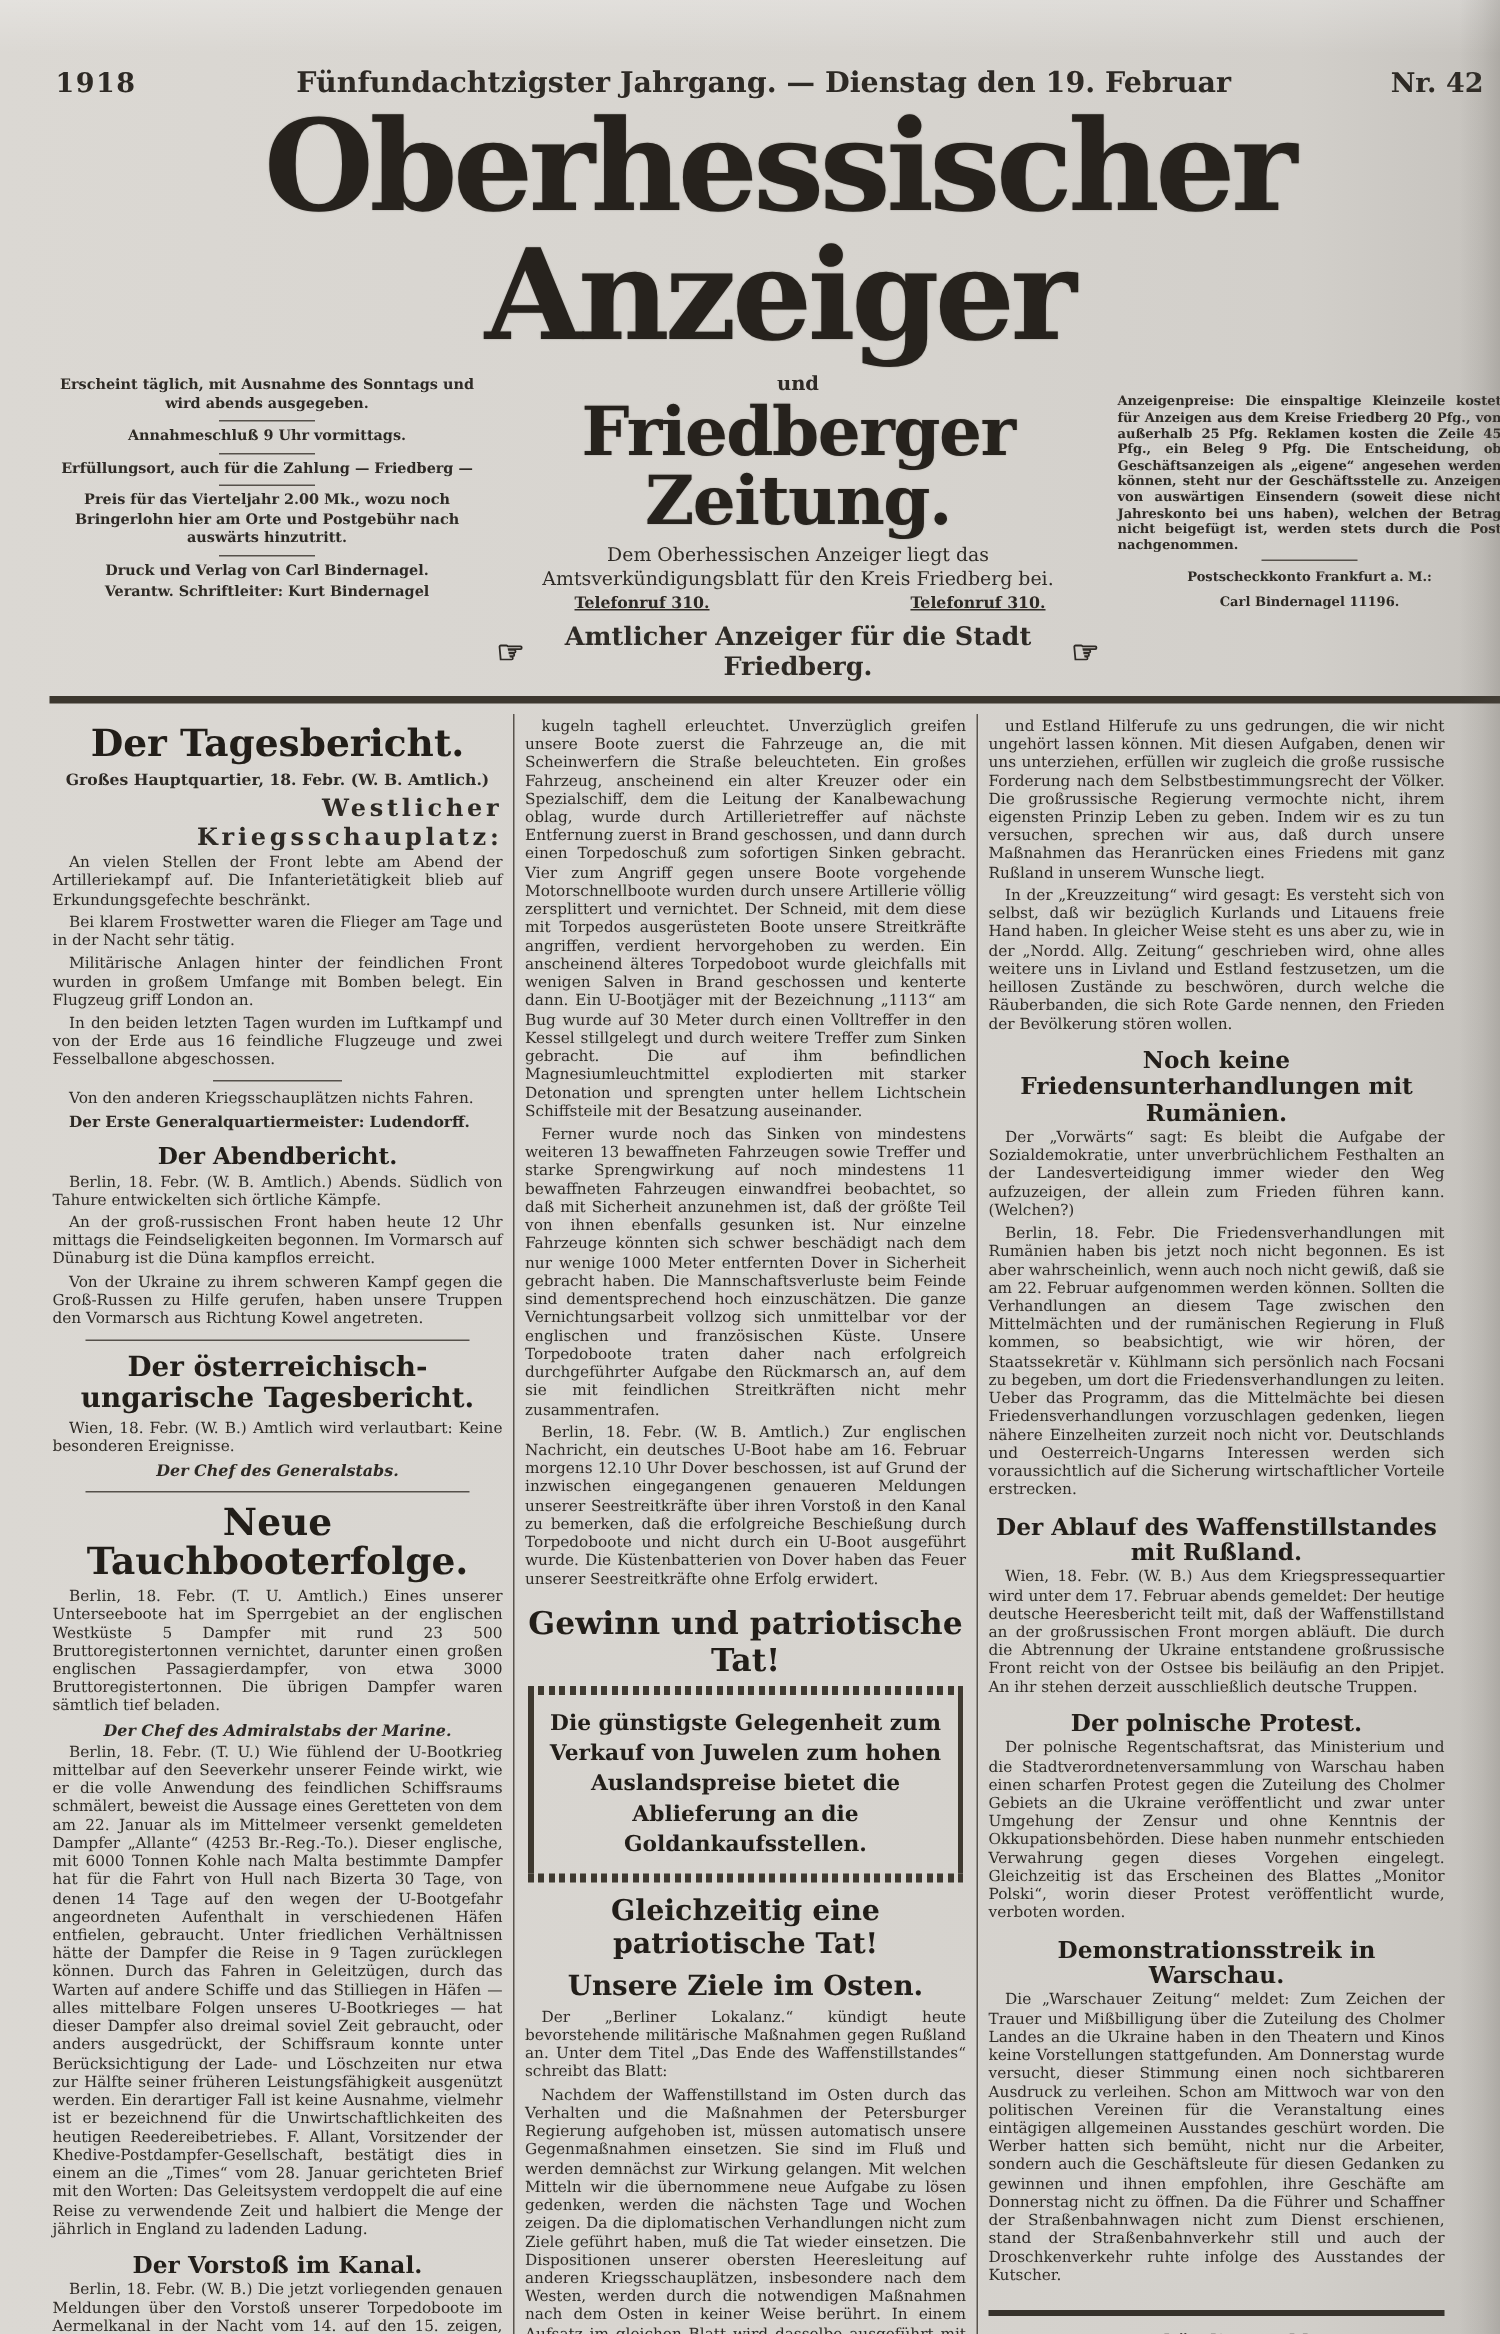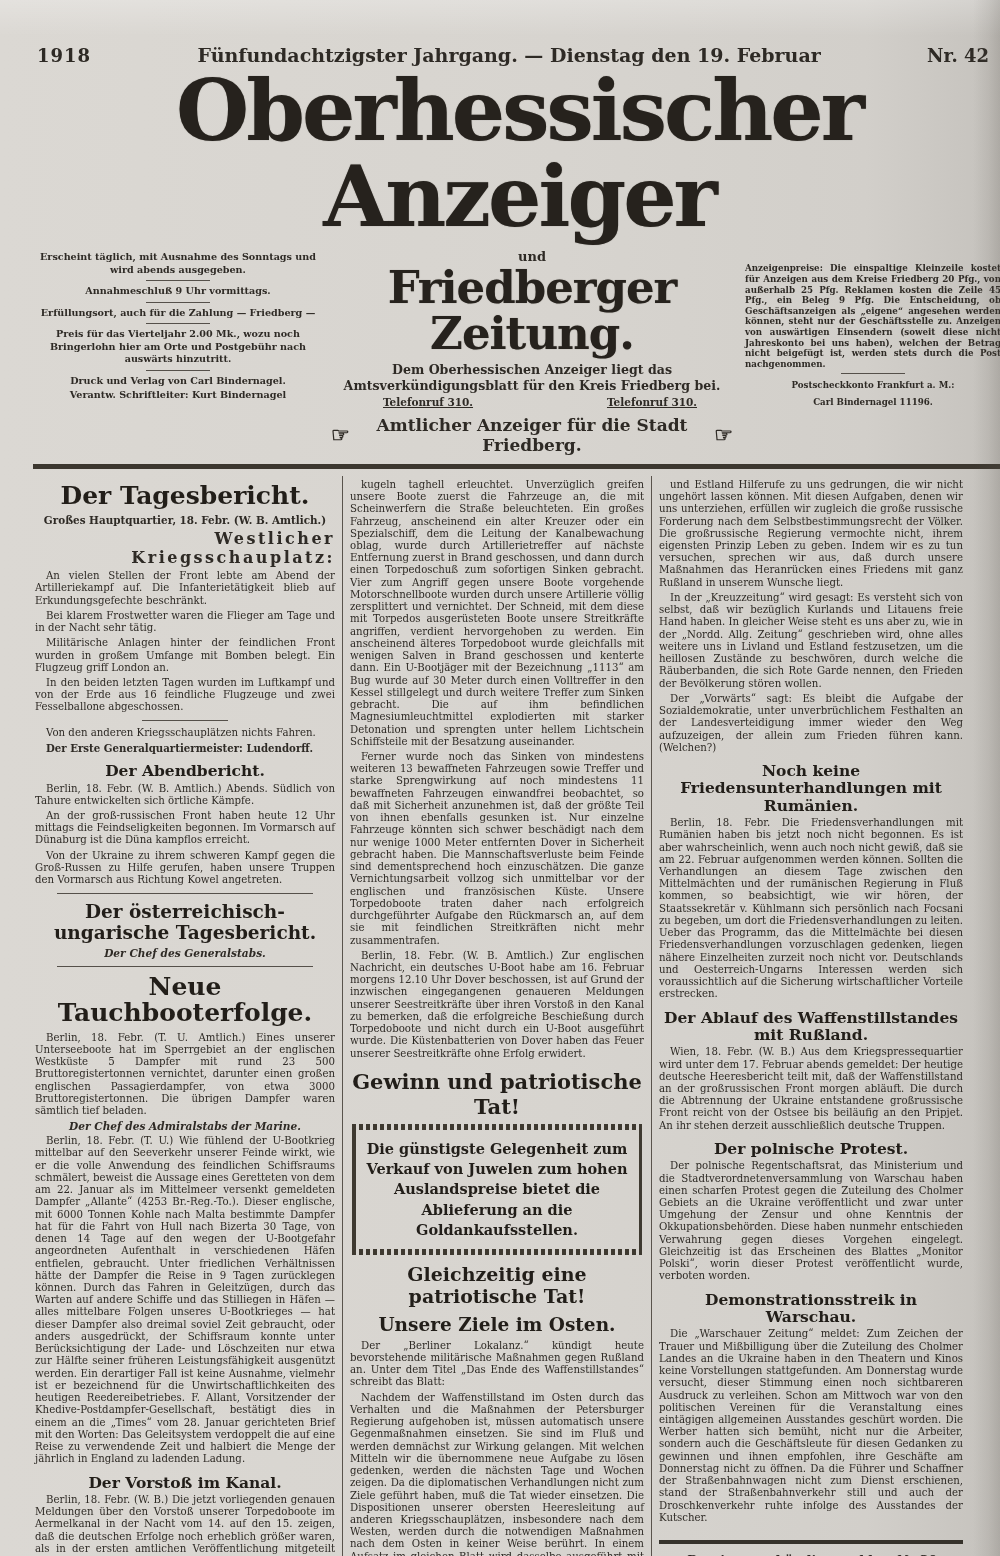--- a/index.html
+++ b/index.html
@@ -27,21 +27,21 @@
   .masthead { display:flex; padding:10px 18px 4px 18px; gap:12px; }
   .mh-left { width:282px; font-size:9.6px; line-height:1.3; font-weight:bold; text-align:center; }
   .mh-left .item { margin:2px 0; }
   .mini-rule { width:64px; border-top:1px solid #55504a; margin:4px auto; }
   .mh-center { flex:1; text-align:center; }
   .mh-right { width:256px; font-size:8.7px; line-height:1.22; font-weight:bold; text-align:justify; padding-top:14px; }
   .mh-right .postal { text-align:center; margin-top:6px; }
   .connector { font-size:13px; font-weight:bold; }
   .sub-title { font-size:45px; font-weight:bold; line-height:1.02; letter-spacing:-1px;
     color:#26221d; margin:1px 0 5px; text-shadow:0 0 1px rgba(40,35,28,.4); }
-  .beilage { font-size:12.6px; font-weight:bold; line-height:1.3; padding:0 6px; }
+  .beilage { font-size:12.6px; font-weight:normal; line-height:1.3; padding:0 6px; }
   .phones { display:flex; justify-content:space-between; padding:1px 36px 0 52px;
     font-size:10.5px; font-weight:bold;text-align:center; }
   .phones span { text-decoration:underline; }
   .official { display:flex; align-items:center; justify-content:center; gap:14px;
     font-size:17px; font-weight:bold; margin-top:7px; }
   .hand { font-size:21px; line-height:1; }
 
   .thick-rule { height:5px; background:#3c372f; margin:5px 14px 0 14px; }
 
   .body-cols { display:flex; padding:7px 12px 0 16px; }
@@ -144,20 +144,21 @@
         <div class="blk para">In den beiden letzten Tagen wurden im Luftkampf und von der Erde aus 16 feindliche Flugzeuge und zwei Fesselballone abgeschossen.</div>
         <div class="blk rule-short"></div>
         <div class="blk para">Von den anderen Kriegsschauplätzen nichts Fahren.</div>
         <div class="blk para b">Der Erste Generalquartiermeister: Ludendorff.</div>
         <div class="blk headline-md">Der Abendbericht.</div>
         <div class="blk para">Berlin, 18. Febr. (W. B. Amtlich.) Abends. Südlich von Tahure entwickelten sich örtliche Kämpfe.</div>
         <div class="blk para">An der groß-russischen Front haben heute 12 Uhr mittags die Feindseligkeiten begonnen. Im Vormarsch auf Dünaburg ist die Düna kampflos erreicht.</div>
         <div class="blk para">Von der Ukraine zu ihrem schweren Kampf gegen die Groß-Russen zu Hilfe gerufen, haben unsere Truppen den Vormarsch aus Richtung Kowel angetreten.</div>
         <div class="blk rule-full"></div>
         <div class="blk headline-lg">Der österreichisch-ungarische Tagesbericht.</div>
+        <div class="blk para">Wien, 18. Febr. (W. B.) Amtlich wird verlautbart: Keine besonderen Ereignisse.</div>
         <div class="blk center b">Der Chef des Generalstabs.</div>
         <div class="blk rule-full"></div>
         <div class="blk headline-xl">Neue Tauchbooterfolge.</div>
         <div class="blk para">Berlin, 18. Febr. (T. U. Amtlich.) Eines unserer Unterseeboote hat im Sperrgebiet an der englischen Westküste 5 Dampfer mit rund 23 500 Bruttoregistertonnen vernichtet, darunter einen großen englischen Passagierdampfer, von etwa 3000 Bruttoregistertonnen. Die übrigen Dampfer waren sämtlich tief beladen.</div>
         <div class="blk center b">Der Chef des Admiralstabs der Marine.</div>
         <div class="blk para">Berlin, 18. Febr. (T. U.) Wie fühlend der U-Bootkrieg mittelbar auf den Seeverkehr unserer Feinde wirkt, wie er die volle Anwendung des feindlichen Schiffsraums schmälert, beweist die Aussage eines Geretteten von dem am 22. Januar als im Mittelmeer versenkt gemeldeten Dampfer „Allante“ (4253 Br.-Reg.-To.). Dieser englische, mit 6000 Tonnen Kohle nach Malta bestimmte Dampfer hat für die Fahrt von Hull nach Bizerta 30 Tage, von denen 14 Tage auf den wegen der U-Bootgefahr angeordneten Aufenthalt in verschiedenen Häfen entfielen, gebraucht. Unter friedlichen Verhältnissen hätte der Dampfer die Reise in 9 Tagen zurücklegen können. Durch das Fahren in Geleitzügen, durch das Warten auf andere Schiffe und das Stilliegen in Häfen — alles mittelbare Folgen unseres U-Bootkrieges — hat dieser Dampfer also dreimal soviel Zeit gebraucht, oder anders ausgedrückt, der Schiffsraum konnte unter Berücksichtigung der Lade- und Löschzeiten nur etwa zur Hälfte seiner früheren Leistungsfähigkeit ausgenützt werden. Ein derartiger Fall ist keine Ausnahme, vielmehr ist er bezeichnend für die Unwirtschaftlichkeiten des heutigen Reedereibetriebes. F. Allant, Vorsitzender der Khedive-Postdampfer-Gesellschaft, bestätigt dies in einem an die „Times“ vom 28. Januar gerichteten Brief mit den Worten: Das Geleitsystem verdoppelt die auf eine Reise zu verwendende Zeit und halbiert die Menge der jährlich in England zu ladenden Ladung.</div>
         <div class="blk headline-md">Der Vorstoß im Kanal.</div>
         <div class="blk para">Berlin, 18. Febr. (W. B.) Die jetzt vorliegenden genauen Meldungen über den Vorstoß unserer Torpedoboote im Aermelkanal in der Nacht vom 14. auf den 15. zeigen, daß die deutschen Erfolge noch erheblich größer waren, als in der ersten amtlichen Veröffentlichung mitgeteilt werden konnte. Unsere Torpedoboote drangen in die Kanalenge zwischen Dover-Folkestone und Calais und Kap Grisnez ein und griffen dort eine aus Torpedobooten, U-Bootjägern, bewaffneten Fischern und großen Dampfern und Motorpatrouillenbooten bestehende Kanalbewachung an. Das gesamte Gebiet war durch Scheinwerfer und auf dem Wasser schwimmende Magnesiumleucht-</div>
       </div>
     <div class="divider div-a"></div>
@@ -171,22 +172,22 @@
           <div class="adbox-footer">Gleichzeitig eine patriotische Tat!</div>
         </div>
         <div class="blk headline-lg">Unsere Ziele im Osten.</div>
         <div class="blk para">Der „Berliner Lokalanz.“ kündigt heute bevorstehende militärische Maßnahmen gegen Rußland an. Unter dem Titel „Das Ende des Waffenstillstandes“ schreibt das Blatt:</div>
         <div class="blk para">Nachdem der Waffenstillstand im Osten durch das Verhalten und die Maßnahmen der Petersburger Regierung aufgehoben ist, müssen automatisch unsere Gegenmaßnahmen einsetzen. Sie sind im Fluß und werden demnächst zur Wirkung gelangen. Mit welchen Mitteln wir die übernommene neue Aufgabe zu lösen gedenken, werden die nächsten Tage und Wochen zeigen. Da die diplomatischen Verhandlungen nicht zum Ziele geführt haben, muß die Tat wieder einsetzen. Die Dispositionen unserer obersten Heeresleitung auf anderen Kriegsschauplätzen, insbesondere nach dem Westen, werden durch die notwendigen Maßnahmen nach dem Osten in keiner Weise berührt. In einem Aufsatz im gleichen Blatt wird dasselbe ausgeführt mit folgenden Worten:</div>
       </div>
     <div class="divider div-b"></div>
     <div class="col col-3">
         <div class="blk para">und Estland Hilferufe zu uns gedrungen, die wir nicht ungehört lassen können. Mit diesen Aufgaben, denen wir uns unterziehen, erfüllen wir zugleich die große russische Forderung nach dem Selbstbestimmungsrecht der Völker. Die großrussische Regierung vermochte nicht, ihrem eigensten Prinzip Leben zu geben. Indem wir es zu tun versuchen, sprechen wir aus, daß durch unsere Maßnahmen das Heranrücken eines Friedens mit ganz Rußland in unserem Wunsche liegt.</div>
         <div class="blk para">In der „Kreuzzeitung“ wird gesagt: Es versteht sich von selbst, daß wir bezüglich Kurlands und Litauens freie Hand haben. In gleicher Weise steht es uns aber zu, wie in der „Nordd. Allg. Zeitung“ geschrieben wird, ohne alles weitere uns in Livland und Estland festzusetzen, um die heillosen Zustände zu beschwören, durch welche die Räuberbanden, die sich Rote Garde nennen, den Frieden der Bevölkerung stören wollen.</div>
+        <div class="blk headline-md">Noch keine Friedensunterhandlungen mit Rumänien.</div>
         <div class="blk para">Der „Vorwärts“ sagt: Es bleibt die Aufgabe der Sozialdemokratie, unter unverbrüchlichem Festhalten an der Landesverteidigung immer wieder den Weg aufzuzeigen, der allein zum Frieden führen kann. (Welchen?)</div>
-        <div class="blk headline-md">Noch keine Friedensunterhandlungen mit Rumänien.</div>
         <div class="blk para">Berlin, 18. Febr. Die Friedensverhandlungen mit Rumänien haben bis jetzt noch nicht begonnen. Es ist aber wahrscheinlich, wenn auch noch nicht gewiß, daß sie am 22. Februar aufgenommen werden können. Sollten die Verhandlungen an diesem Tage zwischen den Mittelmächten und der rumänischen Regierung in Fluß kommen, so beabsichtigt, wie wir hören, der Staatssekretär v. Kühlmann sich persönlich nach Focsani zu begeben, um dort die Friedensverhandlungen zu leiten. Ueber das Programm, das die Mittelmächte bei diesen Friedensverhandlungen vorzuschlagen gedenken, liegen nähere Einzelheiten zurzeit noch nicht vor. Deutschlands und Oesterreich-Ungarns Interessen werden sich voraussichtlich auf die Sicherung wirtschaftlicher Vorteile erstrecken.</div>
         <div class="blk headline-md">Der Ablauf des Waffenstillstandes mit Rußland.</div>
         <div class="blk para">Wien, 18. Febr. (W. B.) Aus dem Kriegspressequartier wird unter dem 17. Februar abends gemeldet: Der heutige deutsche Heeresbericht teilt mit, daß der Waffenstillstand an der großrussischen Front morgen abläuft. Die durch die Abtrennung der Ukraine entstandene großrussische Front reicht von der Ostsee bis beiläufig an den Pripjet. An ihr stehen derzeit ausschließlich deutsche Truppen.</div>
         <div class="blk headline-md">Der polnische Protest.</div>
         <div class="blk para">Der polnische Regentschaftsrat, das Ministerium und die Stadtverordnetenversammlung von Warschau haben einen scharfen Protest gegen die Zuteilung des Cholmer Gebiets an die Ukraine veröffentlicht und zwar unter Umgehung der Zensur und ohne Kenntnis der Okkupationsbehörden. Diese haben nunmehr entschieden Verwahrung gegen dieses Vorgehen eingelegt. Gleichzeitig ist das Erscheinen des Blattes „Monitor Polski“, worin dieser Protest veröffentlicht wurde, verboten worden.</div>
         <div class="blk headline-md">Demonstrationsstreik in Warschau.</div>
         <div class="blk para">Die „Warschauer Zeitung“ meldet: Zum Zeichen der Trauer und Mißbilligung über die Zuteilung des Cholmer Landes an die Ukraine haben in den Theatern und Kinos keine Vorstellungen stattgefunden. Am Donnerstag wurde versucht, dieser Stimmung einen noch sichtbareren Ausdruck zu verleihen. Schon am Mittwoch war von den politischen Vereinen für die Veranstaltung eines eintägigen allgemeinen Ausstandes geschürt worden. Die Werber hatten sich bemüht, nicht nur die Arbeiter, sondern auch die Geschäftsleute für diesen Gedanken zu gewinnen und ihnen empfohlen, ihre Geschäfte am Donnerstag nicht zu öffnen. Da die Führer und Schaffner der Straßenbahnwagen nicht zum Dienst erschienen, stand der Straßenbahnverkehr still und auch der Droschkenverkehr ruhte infolge des Ausstandes der Kutscher.</div>
         <div class="blk notice">
           <span class="hand">☞</span>
           <span>Das Amtsverkündigungsblatt Nr 30 liegt der heutigen Nummer bei.</span>

